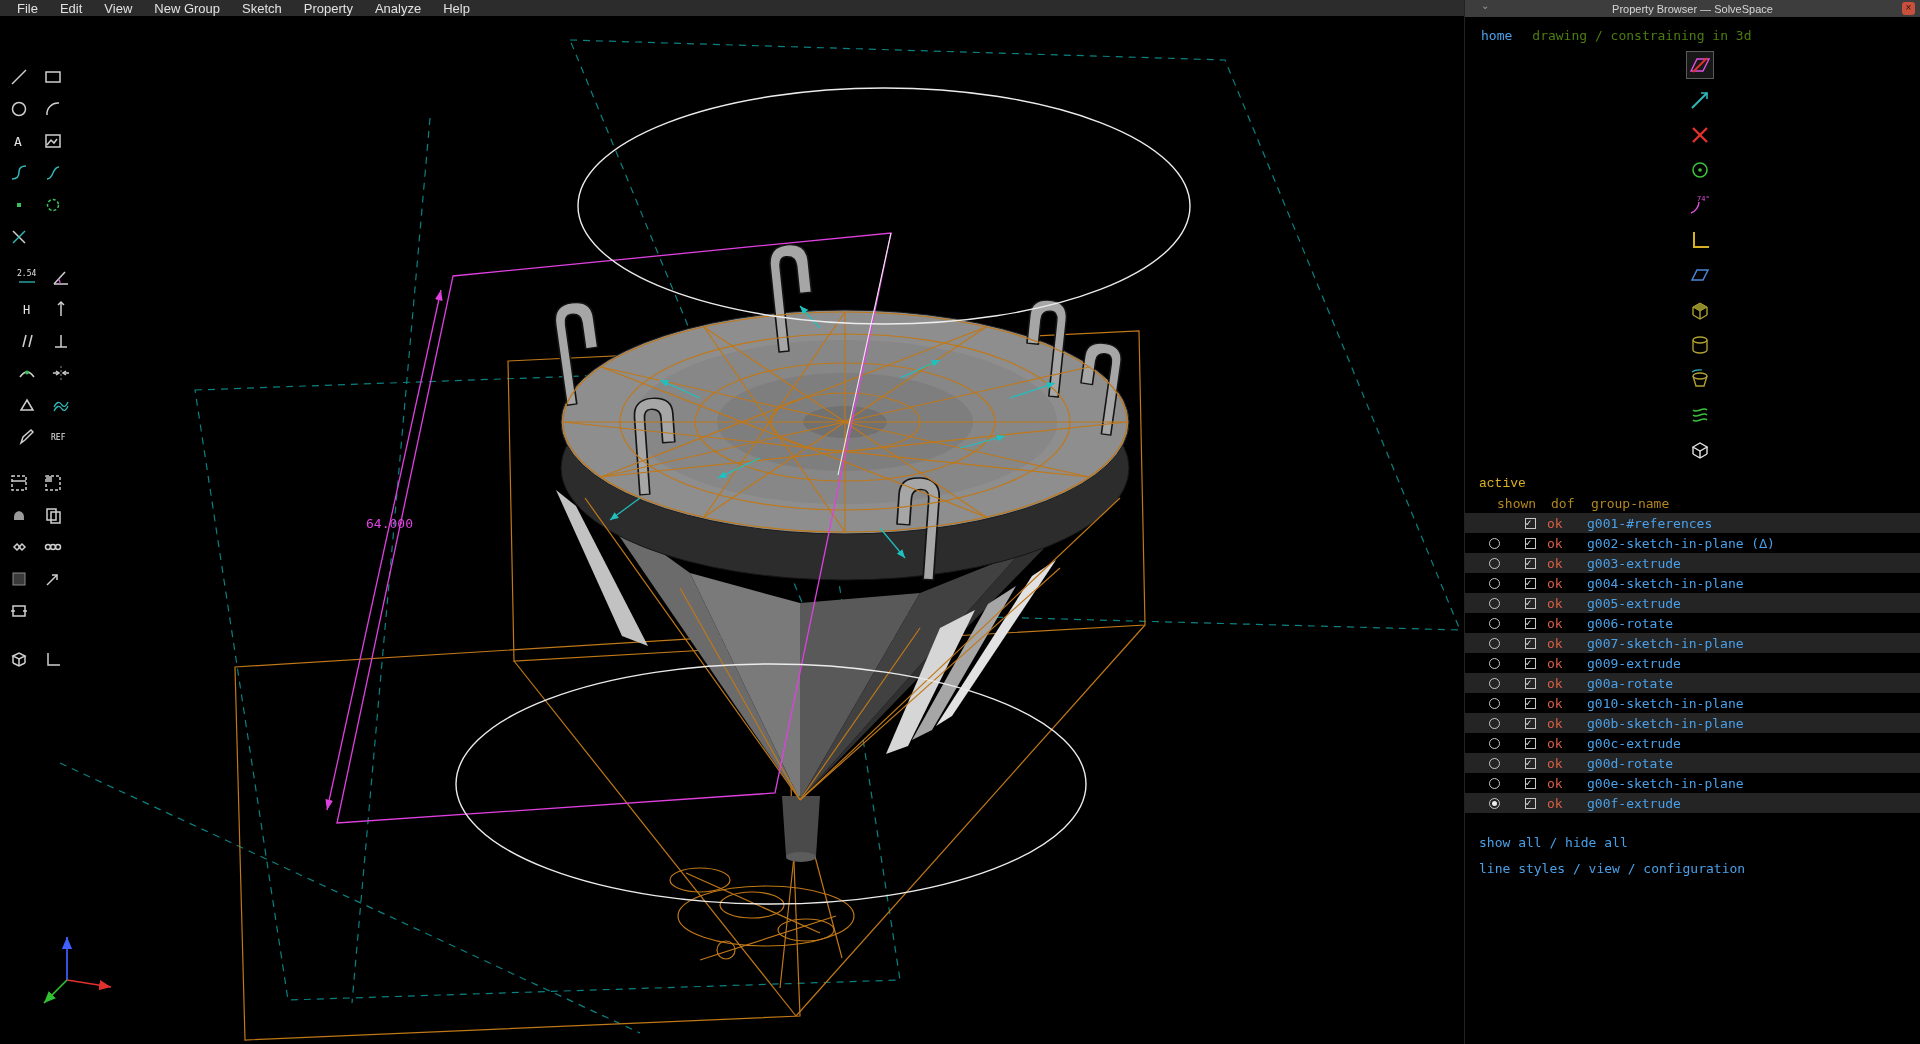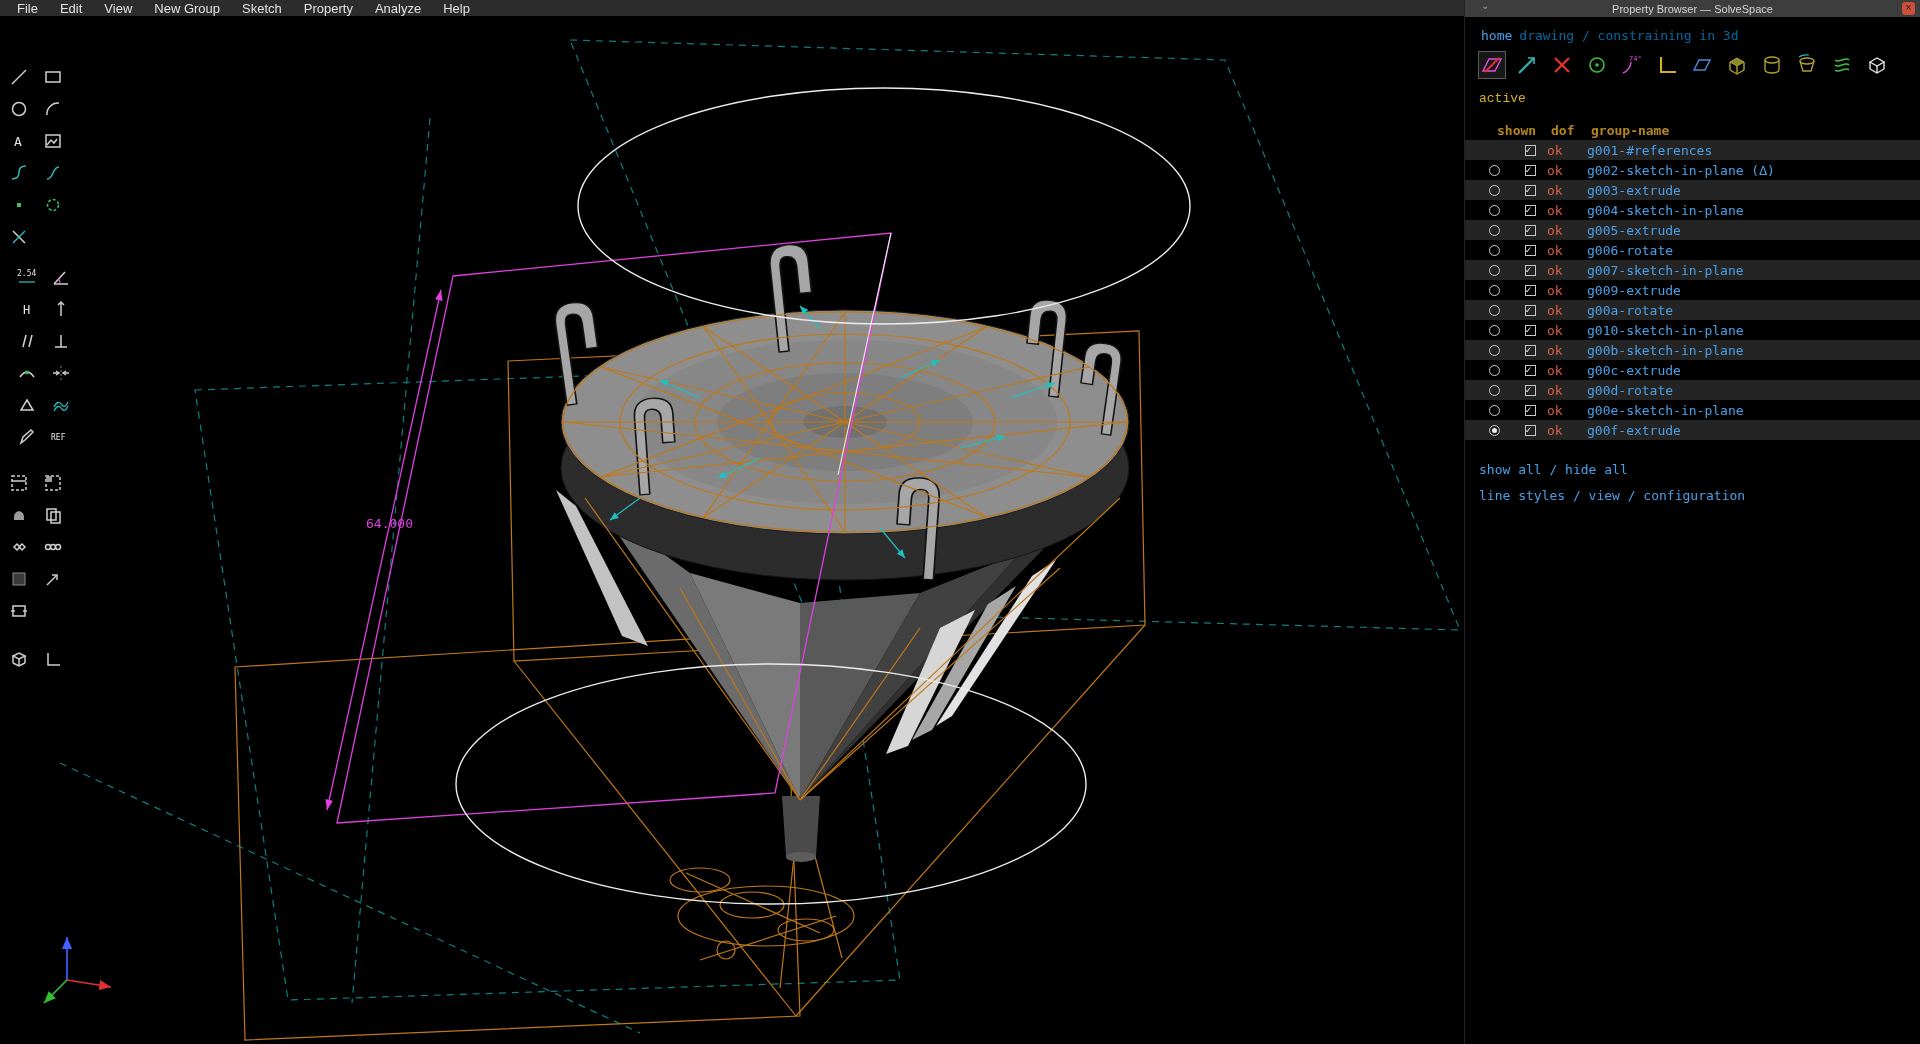--- a/index.html
+++ b/index.html
@@ -25,29 +25,29 @@
   .tlabel{fill:#e4e4e4;font-family:"DejaVu Sans Mono",monospace;}
 
   
   .panel{position:absolute;left:1464px;top:0;width:456px;height:1044px;background:#000;
          border-left:1px solid #222;box-sizing:border-box;z-index:50;font-size:13px;}
   .ptitle{height:17px;background:#3d3d3d;position:relative;display:flex;align-items:center;
           justify-content:center;font-family:"Liberation Sans",sans-serif;font-size:11px;color:#d6d6d6;}
   .pchev{position:absolute;left:16px;top:0px;color:#9a9a9a;font-size:10px;cursor:default;}
   .pclose{position:absolute;right:5px;top:2px;width:13px;height:13px;background:#c8503c;
           border-radius:3px;color:#35100a;font-size:10px;line-height:12px;text-align:center;cursor:default;}
-  .pnav{padding:11px 0 0 16px;display:flex;gap:7px;}
+  .pnav{padding:11px 0 0 16px;display:flex;gap:20px;}
   .pnav .home{color:#4aa0e8;cursor:pointer;}
-  .pnav .ctx{color:#0369a1;}
-  .picons{display:flex;gap:9px;padding:9px 0 0 14px;align-items:center;}
+  .pnav .ctx{color:#4d7c0f;}
+  .picons{display:flex;gap:9px;padding:9px 0 0 14px;align-items:center;flex-direction:column;}
   .picon{width:26px;height:26px;display:flex;align-items:center;justify-content:center;cursor:default;}
   .picon.sel{outline:1px solid #5a5a5a;background:#181818;}
   .pactive{color:#d9b022;padding:13px 0 0 14px;font-family:Liberation Mono, monospace;}
   .phead{display:grid;grid-template-columns:72px 40px 1fr;padding-left:14px;color:#b3861e;
-         height:20px;align-items:center;margin-top:14px;font-weight:bold;}
+         height:20px;align-items:center;margin-top:2px;}
   .phead .c1{padding-left:18px;}
   .grow{display:grid;grid-template-columns:38px 34px 40px 1fr;padding-left:10px;height:20px;
         align-items:center;}
   .grow.stripe{background:#242424;}
   .gradio{width:11px;height:11px;border:1px solid #c8c8c8;border-radius:50%;margin:0 auto;
           position:relative;box-sizing:border-box;cursor:pointer;}
   .gradio.active::after{content:"";position:absolute;left:2px;top:2px;right:2px;bottom:2px;
           background:#ececec;border-radius:50%;}
   .gcheck{width:11px;height:11px;border:1px solid #c8c8c8;margin:0 auto;position:relative;
           box-sizing:border-box;cursor:pointer;}

